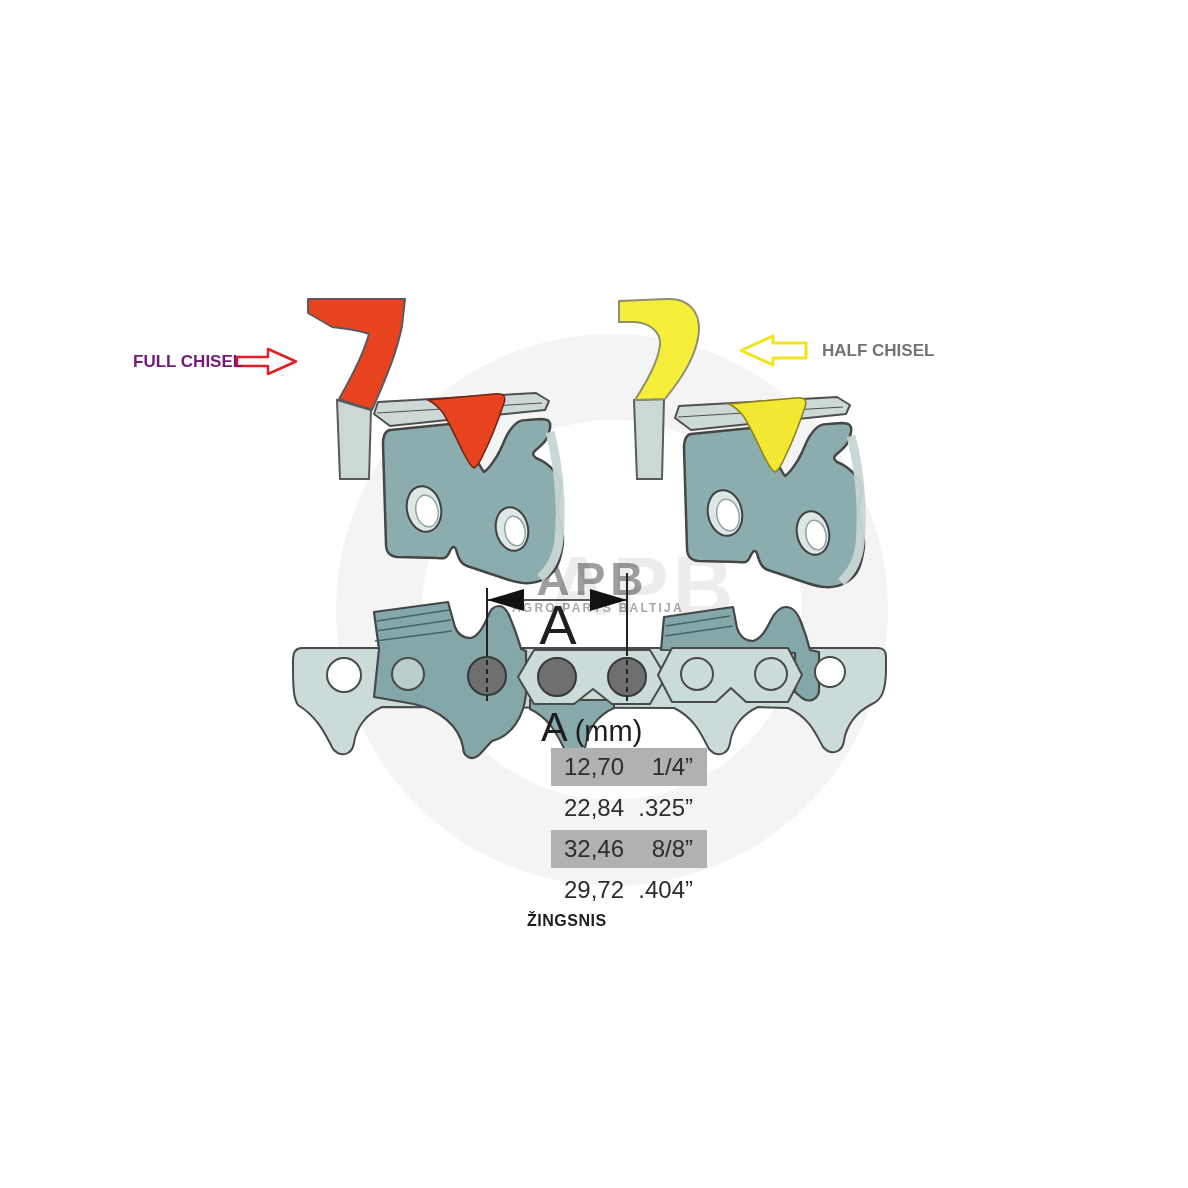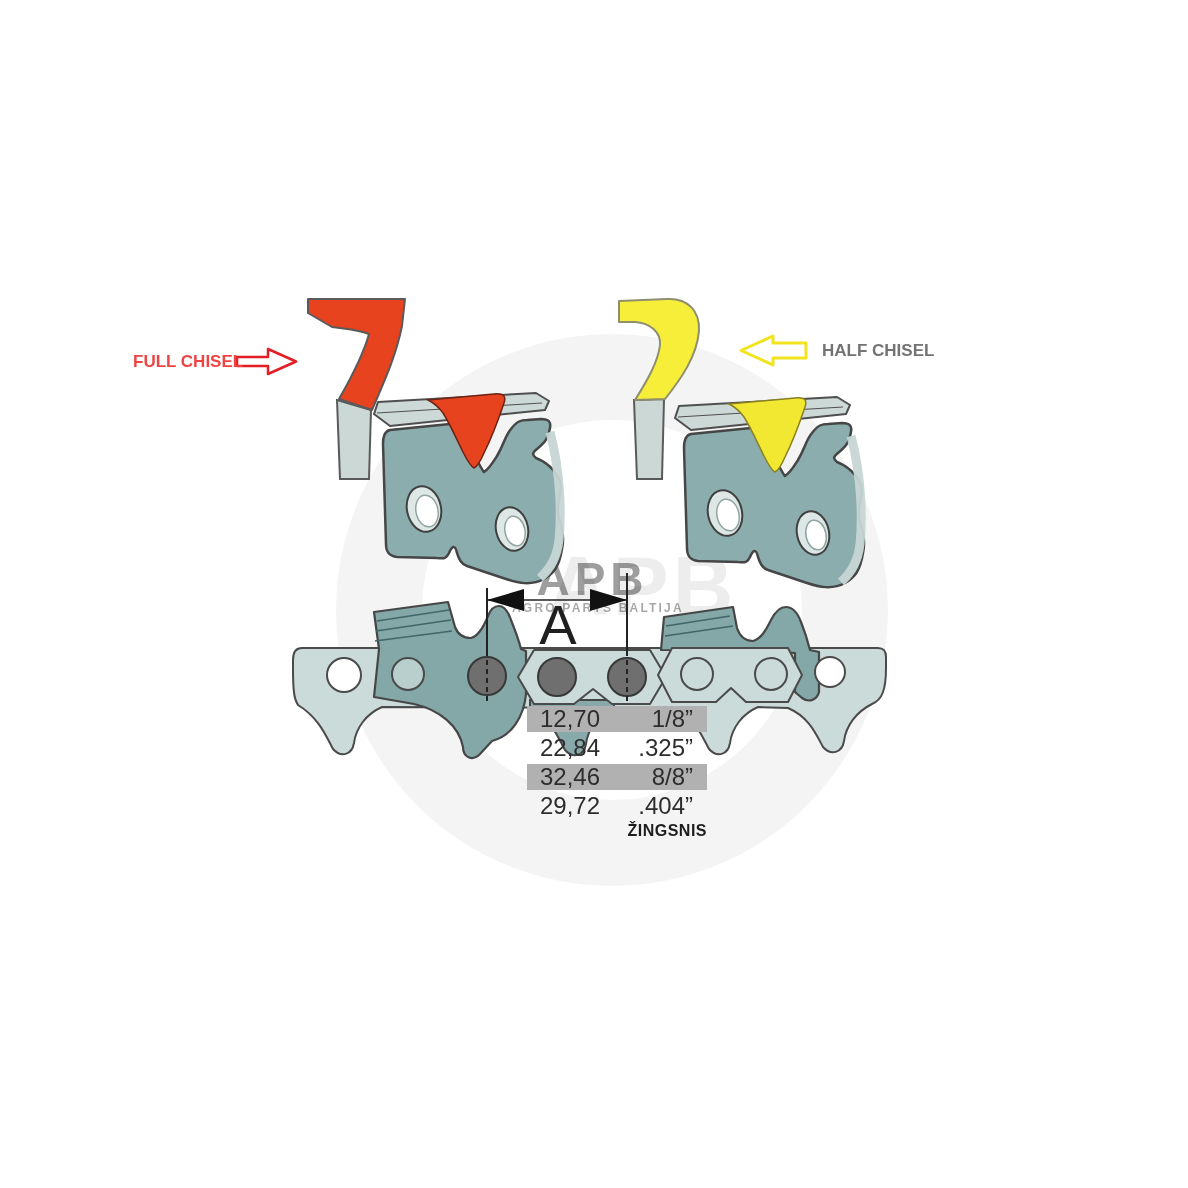--- a/index.html
+++ b/index.html
@@ -24,45 +24,45 @@
     font-size:46px;font-weight:bold;letter-spacing:5px;
     color:rgba(0,0,0,0.38);
   }
   .wm-tagline{
     left:512px;top:601px;width:160px;text-align:center;
     font-size:12px;font-weight:bold;letter-spacing:2.2px;
     color:rgba(0,0,0,0.35);white-space:nowrap;
   }
   
   .lbl-full{
-    left:133px;top:352px;font-size:17px;font-weight:bold;color:#ef4444;
+    left:133px;top:352px;font-size:17px;font-weight:bold;color:#701a75;
     white-space:nowrap;
   }
   .lbl-half{
     left:822px;top:341px;font-size:17px;font-weight:bold;color:#737373;
     white-space:nowrap;
   }
   
   .dim-letter{
     left:530px;top:596px;width:56px;text-align:center;
     font-size:56px;color:#1f1f1f;line-height:58px;
   }
   
   .ptable{left:527px;top:706px;width:180px;}
   .ptable-header{height:42px;white-space:nowrap;padding-left:14px;color:#1d1d1d;}
   .ptable-header .big-a{font-size:40px;line-height:42px;vertical-align:baseline;}
   .ptable-header .unit{font-size:29px;line-height:42px;margin-left:7px;vertical-align:baseline;}
   .prow{
-    height:26px;margin-bottom:3px;display:flex;justify-content:space-between;
+    height:38px;margin-bottom:3px;display:flex;justify-content:space-between;
     align-items:center;padding:0 14px 0 13px;
-    font-size:24px;line-height:26px;color:#2d2d2d;
+    font-size:24px;line-height:26px;color:#2d2d2d;margin-left:24px;
   }
   .prow.hl{background:#b1b1b1;}
   .pcaption{
-    margin-top:0;text-align:right;font-size:16px;font-weight:bold;
+    margin-top:0;text-align:left;font-size:16px;font-weight:bold;
     letter-spacing:0.5px;color:#1d1d1d;
   }
   svg{position:absolute;left:0;top:0;}
 </style>
 </head>
 <body>
 
 <div class="abs wm-ring"></div>
 <div class="abs wm-echo">APB</div>
 <div class="abs wm-logo">APB</div>
@@ -186,23 +186,26 @@
     <path d="M627,600 L590,589 L590,611 Z" fill="#111111"></path>
   </g>
 </svg>
 
 <div class="abs lbl-full">FULL CHISEL</div>
 <div class="abs lbl-half">HALF CHISEL</div>
 
 <div class="abs dim-letter">A</div>
 
 <div class="abs ptable">
+  <div class="ptable-header">
+    <span class="big-a">A</span><span class="unit">(mm)</span>
+  </div>
   <div class="prow hl">
     <span>12,70</span>
-    <span>1/8”</span>
+    <span>1/4”</span>
   </div>
   <div class="prow">
     <span>22,84</span>
     <span>.325”</span>
   </div>
   <div class="prow hl">
     <span>32,46</span>
     <span>8/8”</span>
   </div>
   <div class="prow">

